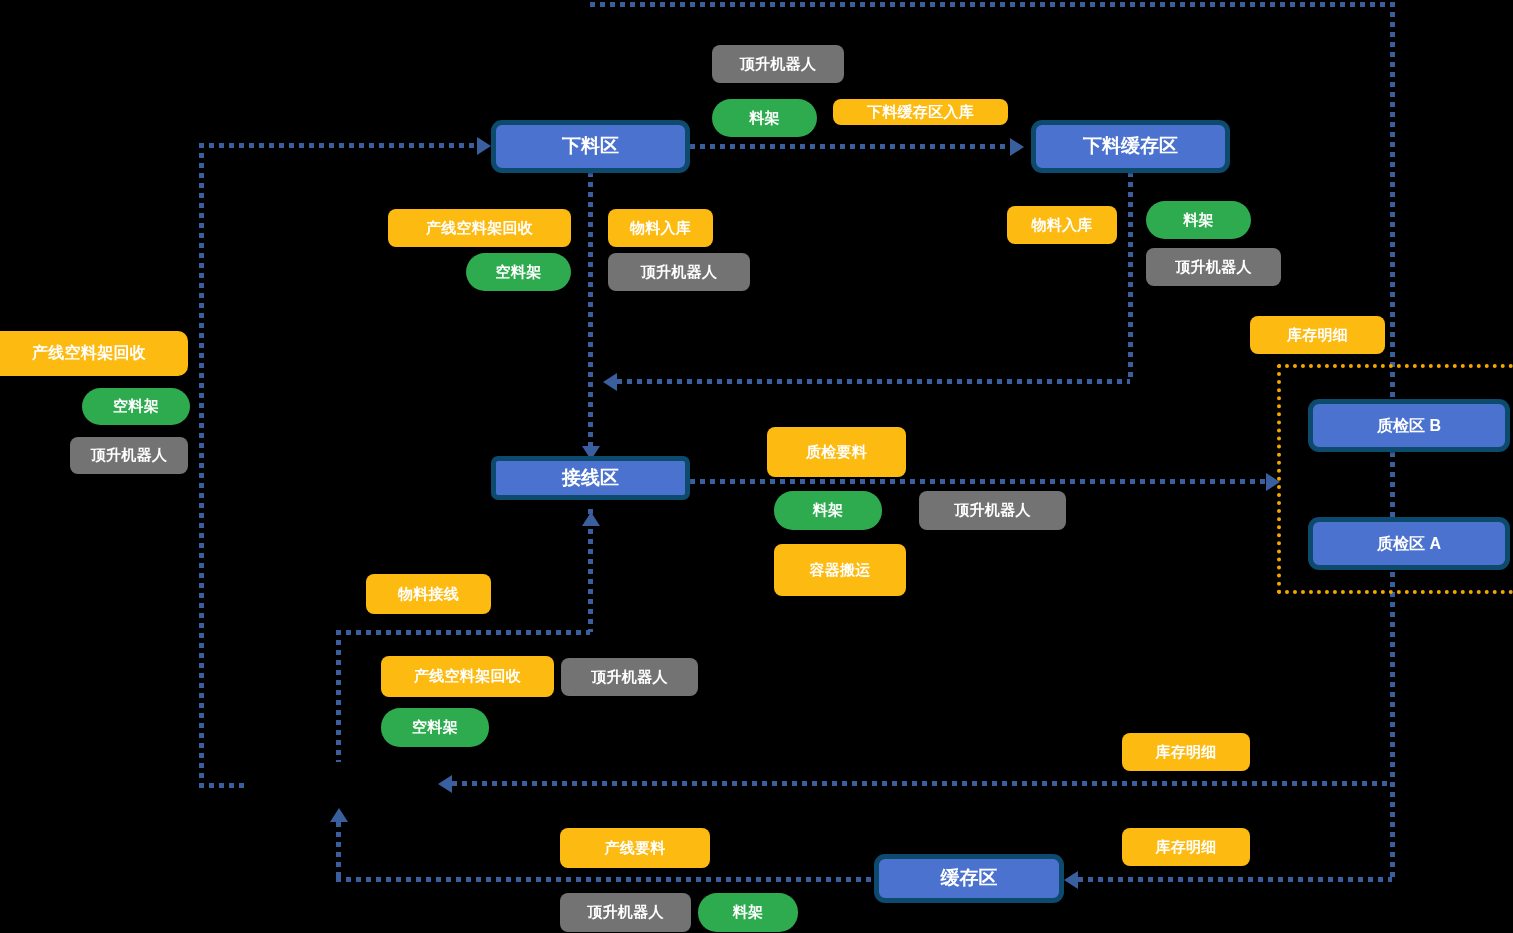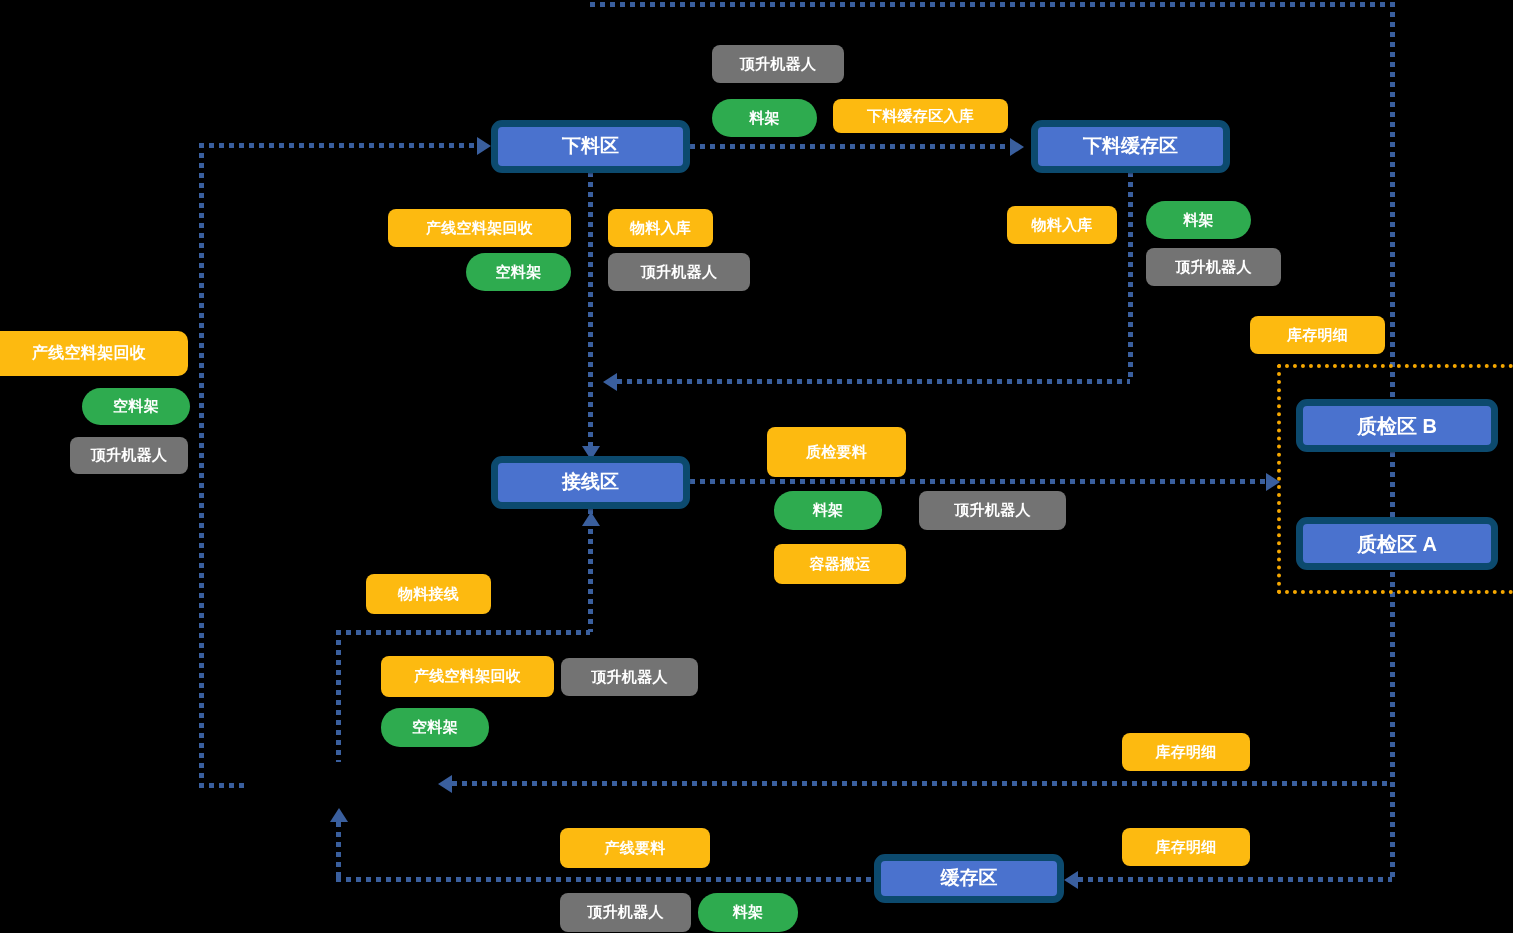--- a/index.html
+++ b/index.html
@@ -23,28 +23,29 @@
     align-items:center;
     justify-content:center;
     text-align:center;
     color:#ffffff;
     border-radius:9px;
     line-height:1.2;
     white-space:nowrap;
   }
   .node.blue{
     background:#4a72ce;
-    border:7px solid #0c4a6e;
+    border:5px solid #0c4a6e;
     font-size:19px;
     font-weight:bold;
     border-radius:11px;
     box-shadow:0 1px 2px rgba(0,0,0,.35);
   }
   .node.blue.sub{
-    font-size:20px;
+    font-size:16px;
+    margin-left:12px;
   }
 
   
   .lbl{
     position:absolute;
     box-sizing:border-box;
     display:flex;
     align-items:center;
     justify-content:center;
     text-align:center;
@@ -155,21 +156,21 @@
   <div class="group-box" style="left:1277px; top:364px; width:244px; height:230px;"></div>
 
   <div class="node blue" style="left:491px; top:120px; width:199px; height:53px;">
     <span>下料区</span>
   </div>
 
   <div class="node blue" style="left:1031px; top:120px; width:199px; height:53px;text-align:center;">
     <span>下料缓存区</span>
   </div>
 
-  <div class="node blue" style="left:491px; top:456px; width:199px; height:53px;">
+  <div class="node blue" style="left:491px; top:456px; width:199px; height:44px;border-radius:7px;">
     <span>接线区</span>
   </div>
 
 
   <div class="node blue" style="left:874px; top:854px; width:190px; height:49px;align-items:center;">
     <span>缓存区</span>
   </div>
 
   <div class="node blue sub" style="left:1296px; top:399px; width:202px; height:53px;">
     <span>质检区 B</span>
@@ -178,21 +179,21 @@
   <div class="node blue sub" style="left:1296px; top:517px; width:202px; height:53px;text-align:right;">
     <span>质检区 A</span>
   </div>
 
   <div class="lbl orange" style="left:712px; top:45px; width:132px; height:38px;">
     <span>顶升机器人</span>
   </div>
   <div class="lbl green" style="left:712px; top:99px; width:105px; height:38px;">
     <span>料架</span>
   </div>
-  <div class="lbl yellow" style="left:833px; top:99px; width:175px; height:34px;">
+  <div class="lbl yellow" style="left:833px; top:99px; width:175px; height:26px;">
     <span>下料缓存区入库</span>
   </div>
 
   <div class="lbl yellow" style="left:388px; top:209px; width:183px; height:38px;">
     <span>产线空料架回收</span>
   </div>
   <div class="lbl green" style="left:466px; top:253px; width:105px; height:38px;">
     <span>空料架</span>
   </div>
 
@@ -229,21 +230,21 @@
 
   <div class="lbl yellow" style="left:767px; top:427px; width:139px; height:50px;">
     <span>质检要料</span>
   </div>
   <div class="lbl green" style="left:774px; top:491px; width:108px; height:39px;">
     <span>料架</span>
   </div>
   <div class="lbl orange" style="left:919px; top:491px; width:147px; height:39px;">
     <span>顶升机器人</span>
   </div>
-  <div class="lbl yellow" style="left:774px; top:544px; width:132px; height:40px;">
+  <div class="lbl yellow" style="left:774px; top:544px; width:132px; height:52px;">
     <span>容器搬运</span>
   </div>
 
   <div class="lbl yellow" style="left:366px; top:574px; width:125px; height:40px;">
     <span>物料接线</span>
   </div>
   <div class="lbl yellow" style="left:381px; top:656px; width:173px; height:41px;">
     <span>产线空料架回收</span>
   </div>
   <div class="lbl orange" style="left:561px; top:658px; width:137px; height:38px;">

